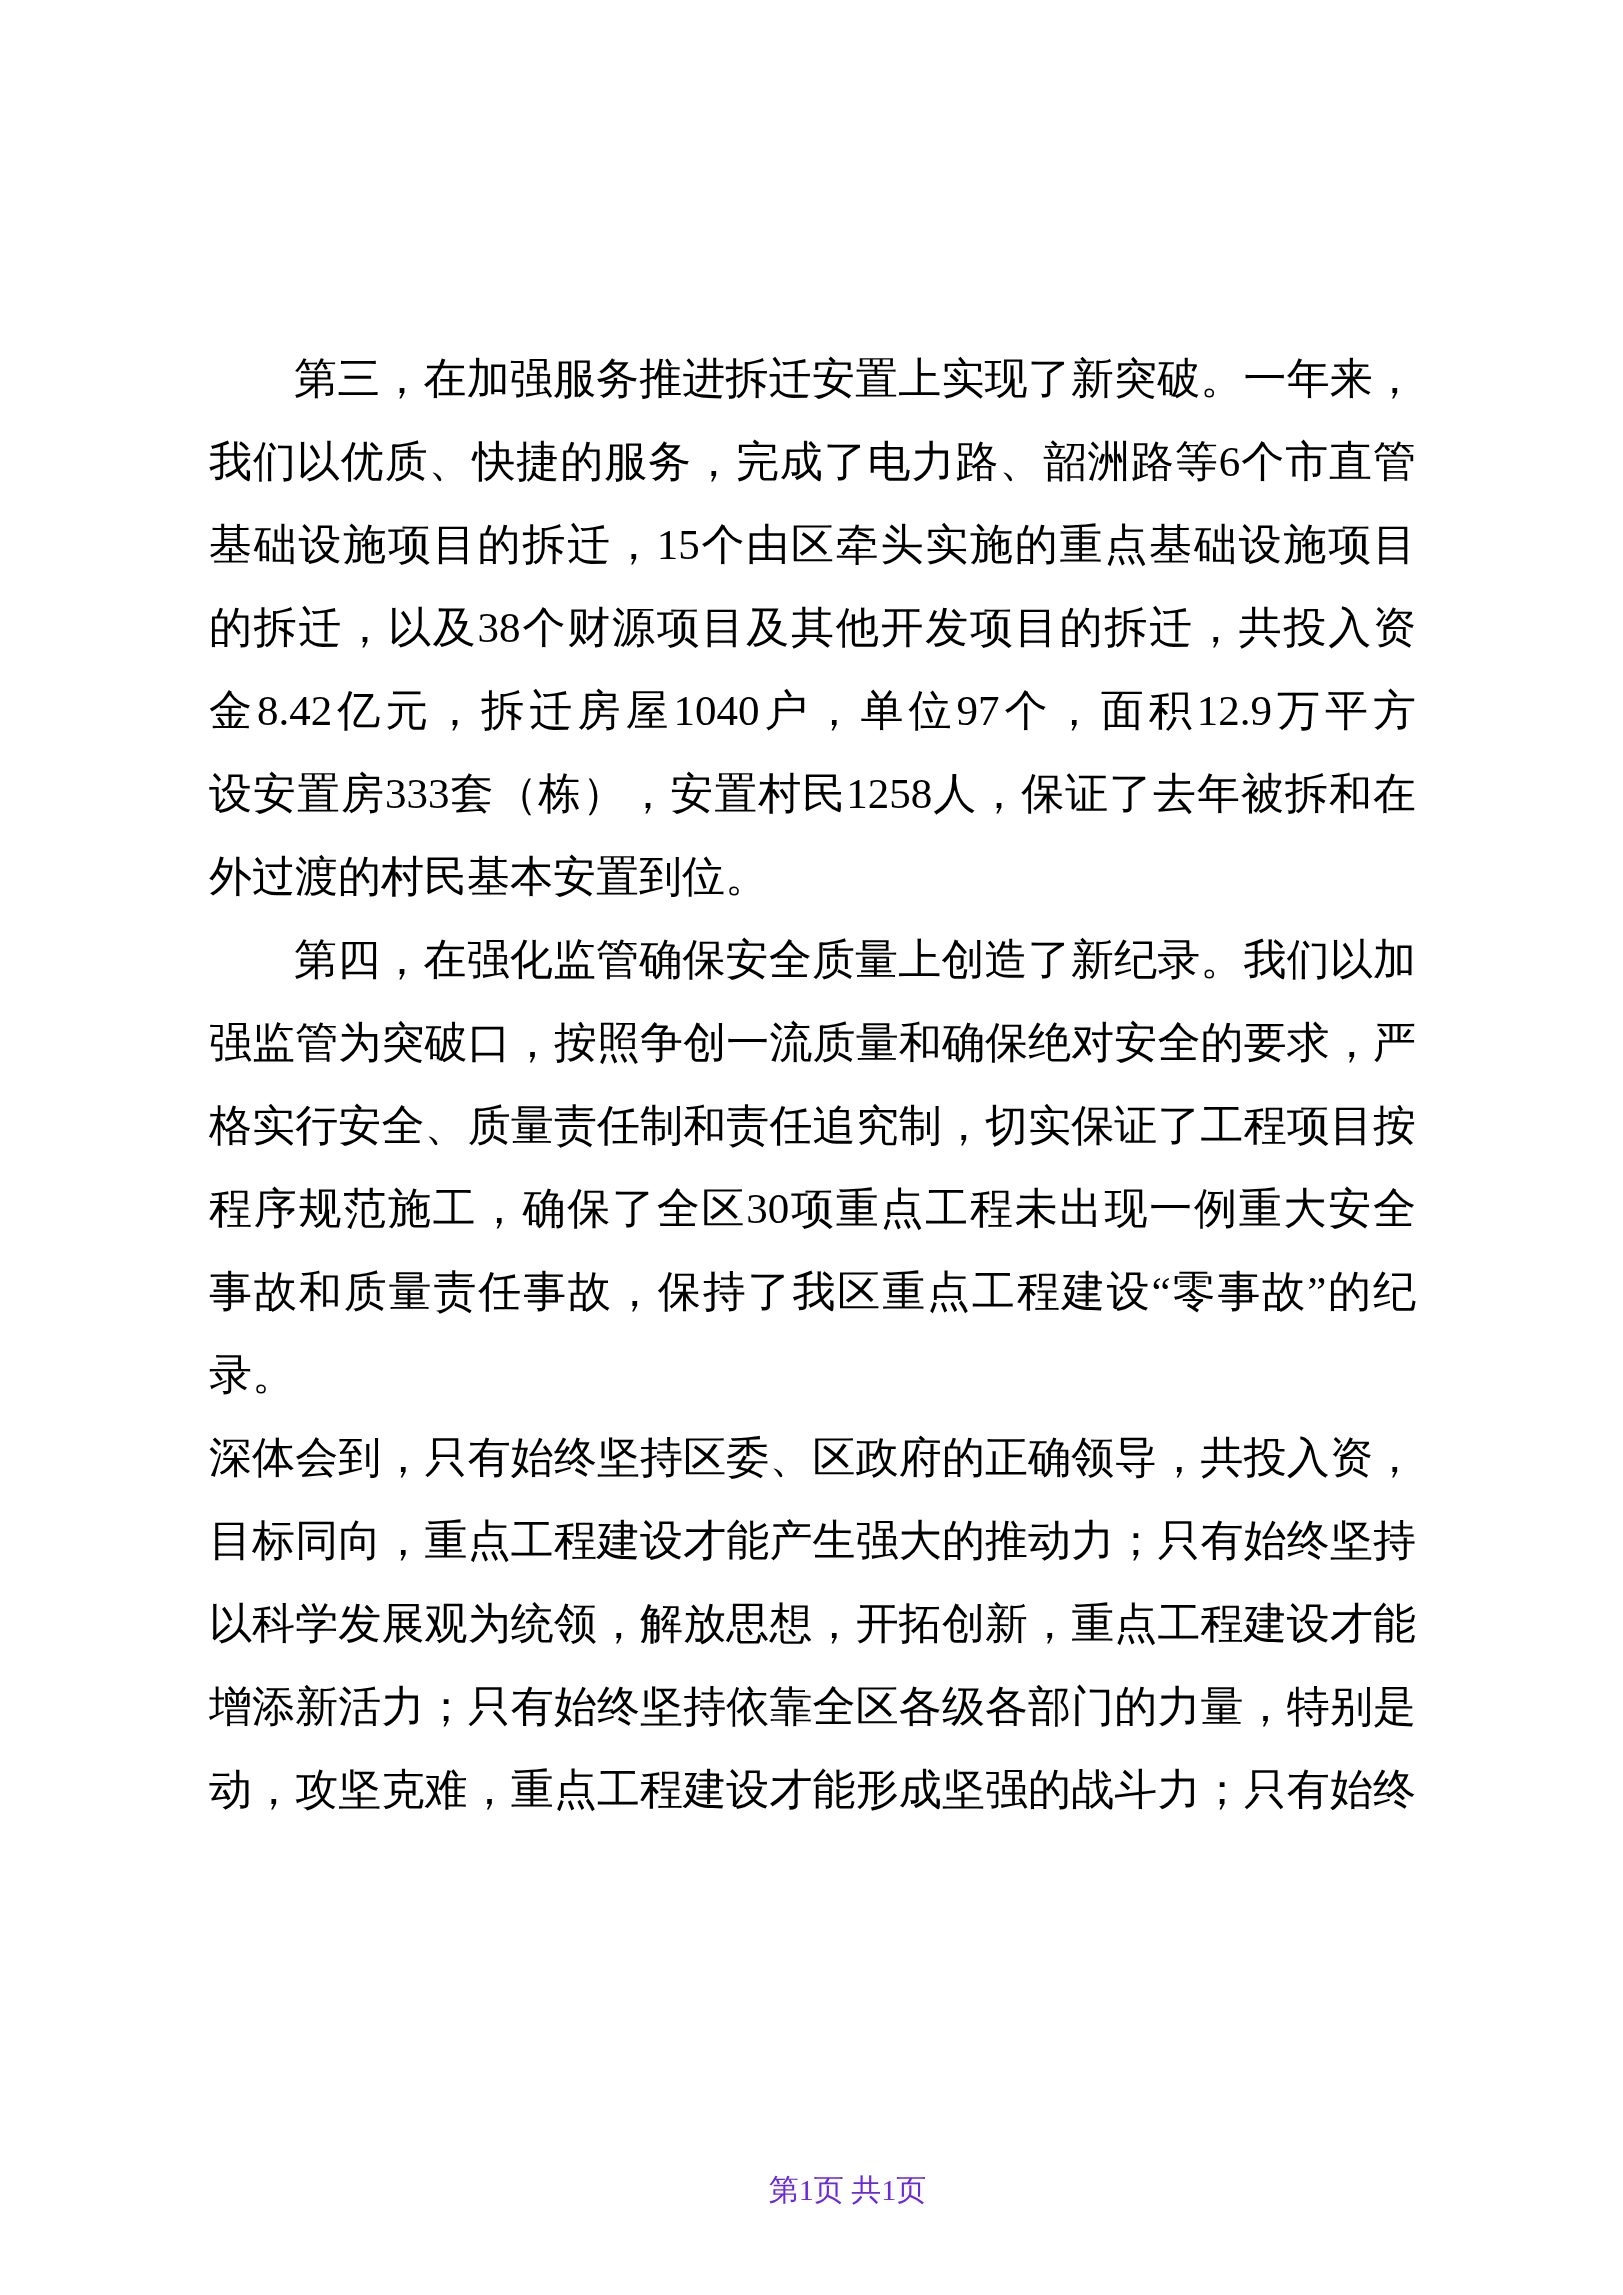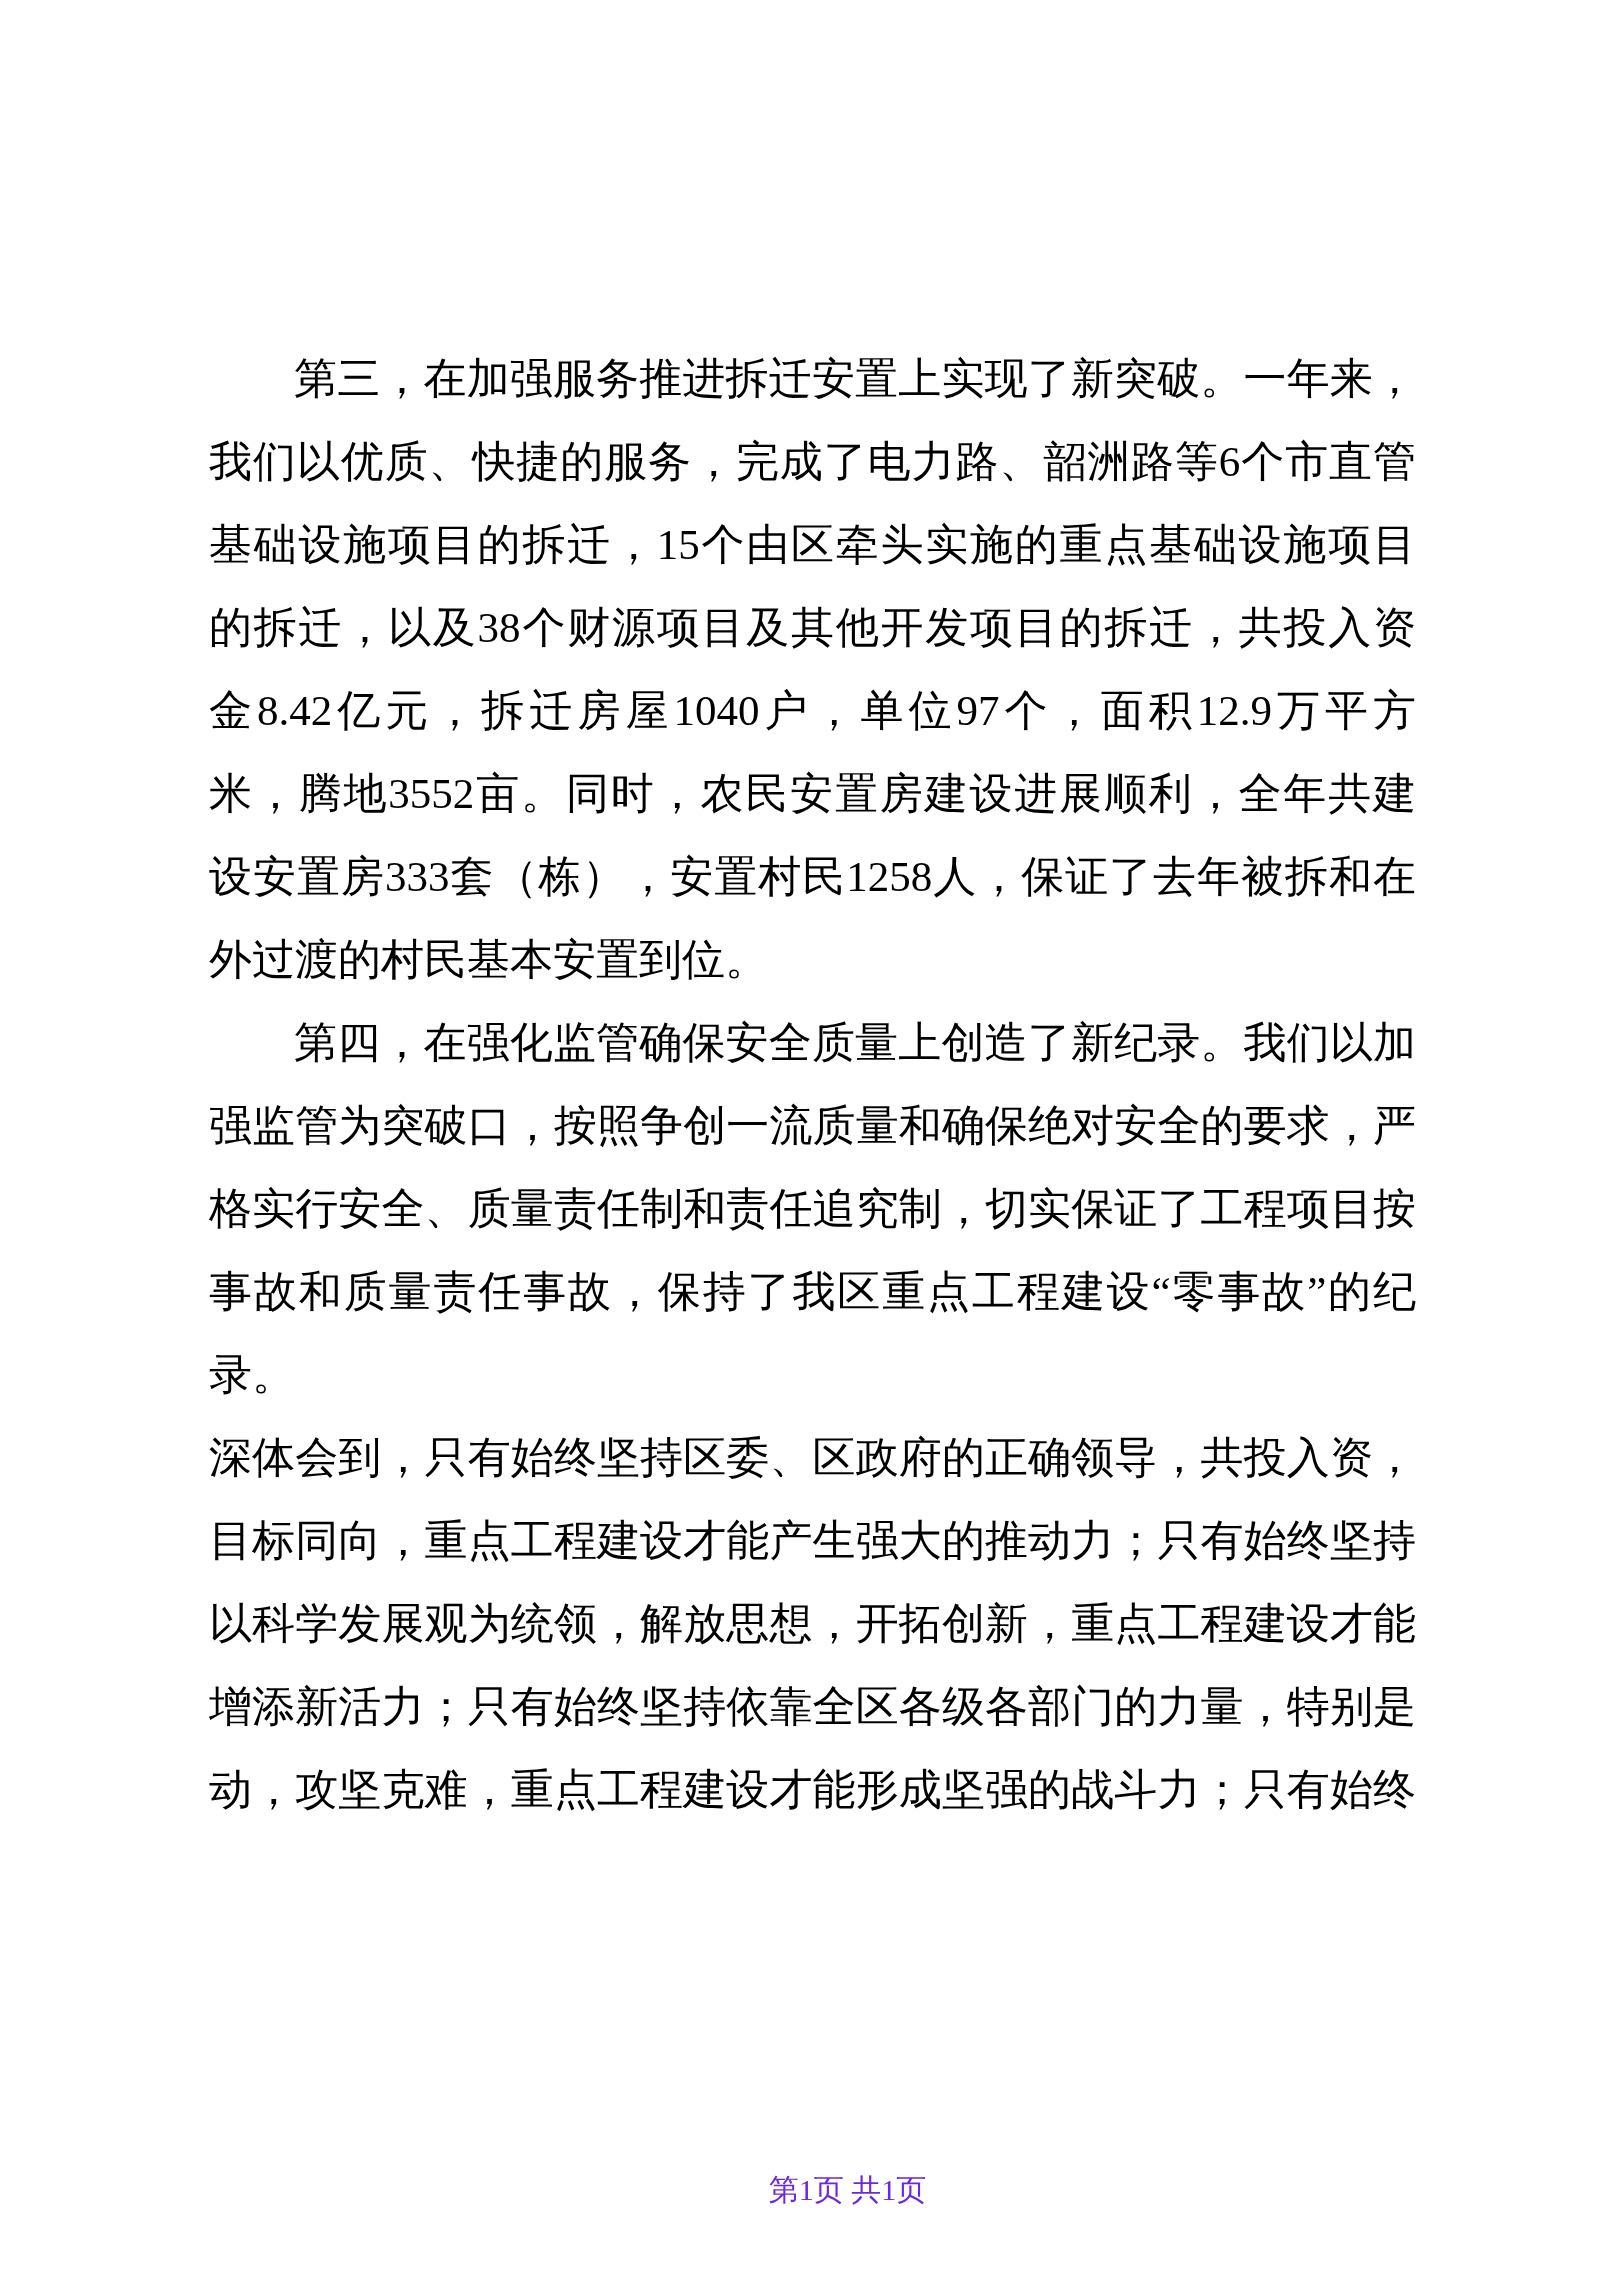--- a/index.html
+++ b/index.html
@@ -64,26 +64,26 @@
 </head>
 <body>
 
 <div class="page">
   <div class="text-block">
     <div class="line indent">第三，在加强服务推进拆迁安置上实现了新突破。一年来，</div>
     <div class="line">我们以优质、快捷的服务，完成了电力路、韶洲路等6个市直管</div>
     <div class="line">基础设施项目的拆迁，15个由区牵头实施的重点基础设施项目</div>
     <div class="line">的拆迁，以及38个财源项目及其他开发项目的拆迁，共投入资</div>
     <div class="line">金8.42亿元，拆迁房屋1040户，单位97个，面积12.9万平方</div>
-    <div class="line">米，腾地3552亩。同时，农民安置房建设进展顺利，全年共建</div>
     <div class="line">设安置房333套（栋），安置村民1258人，保证了去年被拆和在</div>
     <div class="line para-end">外过渡的村民基本安置到位。</div>
     <div class="line indent">第四，在强化监管确保安全质量上创造了新纪录。我们以加</div>
     <div class="line">强监管为突破口，按照争创一流质量和确保绝对安全的要求，严</div>
     <div class="line">格实行安全、质量责任制和责任追究制，切实保证了工程项目按</div>
+    <div class="line">程序规范施工，确保了全区30项重点工程未出现一例重大安全</div>
     <div class="line">事故和质量责任事故，保持了我区重点工程建设“零事故”的纪</div>
     <div class="line para-end">录。</div>
     <div class="line">深体会到，只有始终坚持区委、区政府的正确领导，共投入资，</div>
     <div class="line">目标同向，重点工程建设才能产生强大的推动力；只有始终坚持</div>
     <div class="line">以科学发展观为统领，解放思想，开拓创新，重点工程建设才能</div>
     <div class="line">增添新活力；只有始终坚持依靠全区各级各部门的力量，特别是</div>
     <div class="line">动，攻坚克难，重点工程建设才能形成坚强的战斗力；只有始终</div>
   </div>
   <div class="footer">
     <span class="footer-text">第1页 共1页</span>

